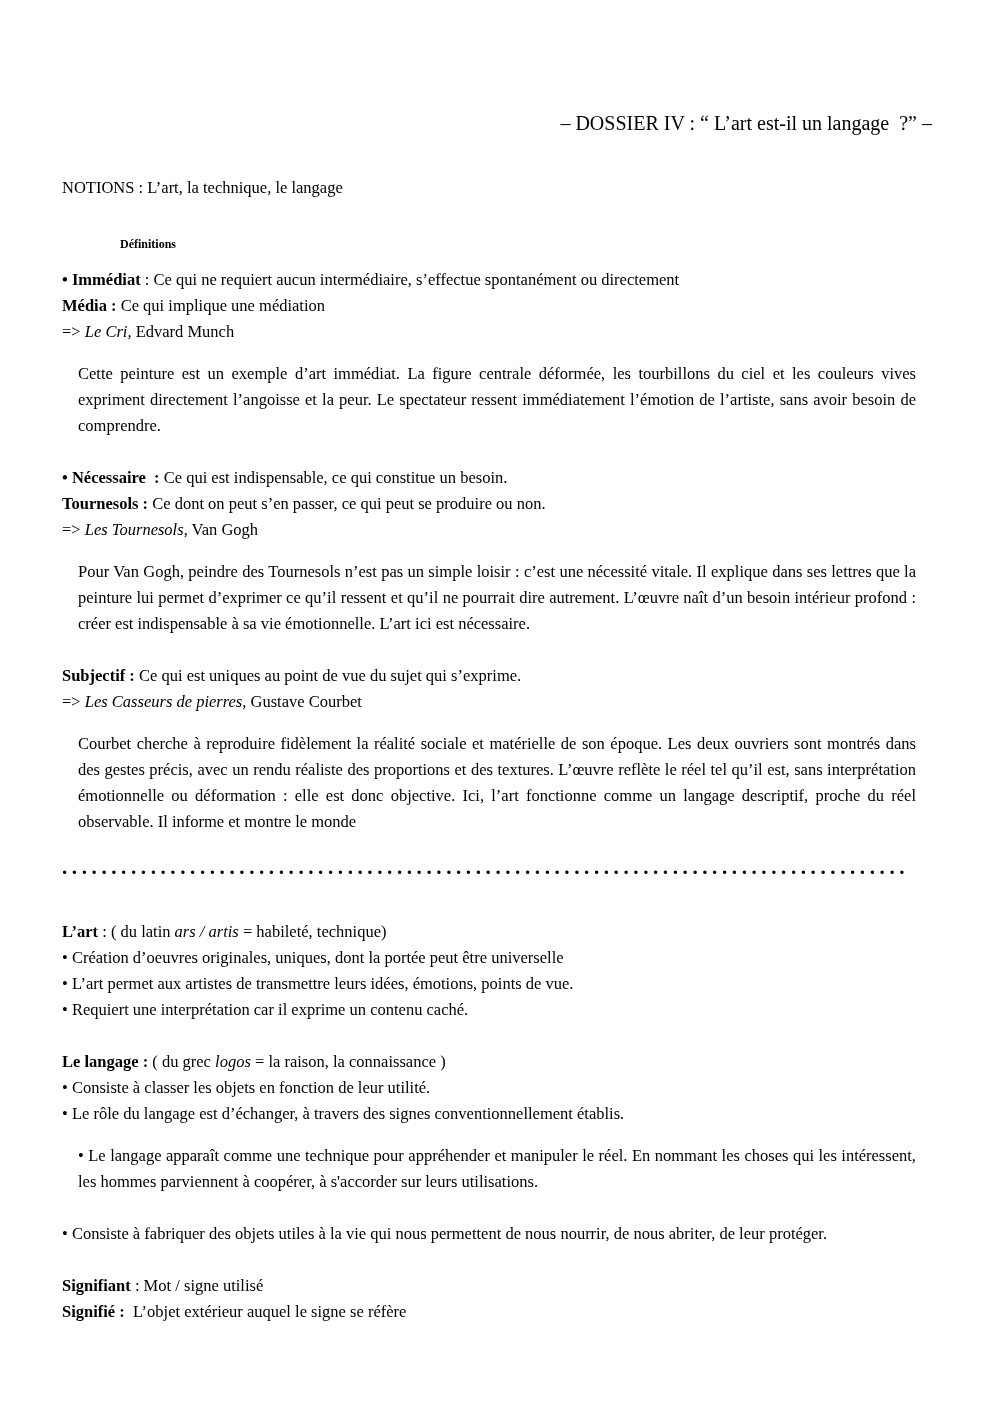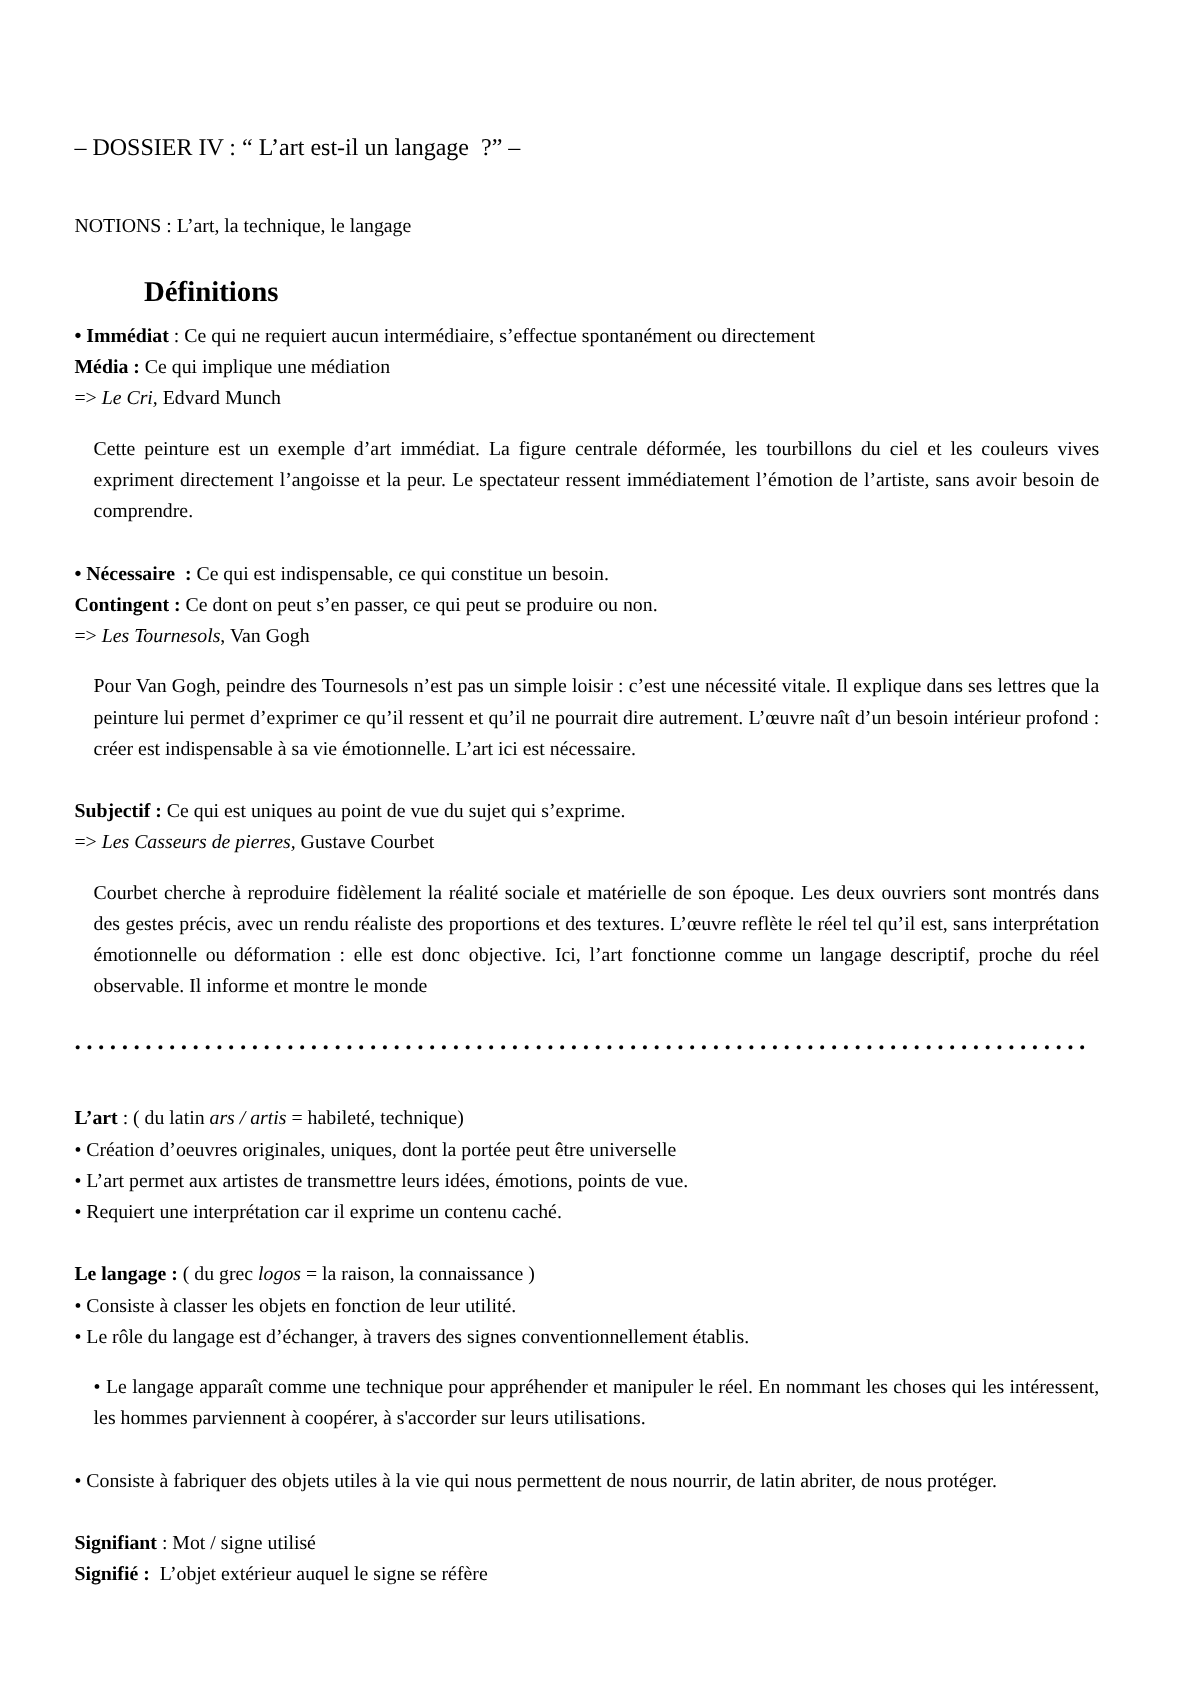--- a/index.html
+++ b/index.html
@@ -12,28 +12,28 @@
     color: #000000;
     font-family: "Liberation Serif", "DejaVu Serif", serif;
     font-size: 16.5px;
     line-height: 26px;
     padding: 110px 62px 40px 62px;
     position: relative;
   }
   .title {
     font-size: 20px;
     font-weight: 400;
-    text-align: left;
+    text-align: right;
     margin: 0 0 38px 0;
     white-space: pre-wrap;
     line-height: 27px;
   }
   .notions { margin: 0 0 28px 0; white-space: pre-wrap; }
   .defs-heading {
-    font-size: 24px;
+    font-size: 12px;
     font-weight: 700;
     margin: 0 0 8px 0;
     padding-left: 58px;
     line-height: 30px;
   }
   .block { margin: 0 0 26px 0; }
   .line { margin: 0; white-space: pre-wrap; }
   .para { margin: 16px; text-align: justify; }
   b { font-weight: 700; }
   i { font-style: italic; }
@@ -61,21 +61,21 @@
 
   <div class="block">
     <p class="line"><b>• Immédiat</b><span> : Ce qui ne requiert aucun intermédiaire, s’effectue spontanément ou directement</span></p>
     <p class="line"><b>Média :</b><span> Ce qui implique une médiation</span></p>
     <p class="line"><span>=&gt; </span><i>Le Cri,</i><span> Edvard Munch</span></p>
     <p class="para">Cette peinture est un exemple d’art immédiat. La figure centrale déformée, les tourbillons du ciel et les couleurs vives expriment directement l’angoisse et la peur. Le spectateur ressent immédiatement l’émotion de l’artiste, sans avoir besoin de comprendre.</p>
   </div>
 
   <div class="block">
     <p class="line"><b>• Nécessaire  :</b><span> Ce qui est indispensable, ce qui constitue un besoin.</span></p>
-    <p class="line"><b>Contingent :</b><span> Ce dont on peut s’en passer, ce qui peut se produire ou non.</span></p>
+    <p class="line"><b>Tournesols :</b><span> Ce dont on peut s’en passer, ce qui peut se produire ou non.</span></p>
     <p class="line"><span>=&gt; </span><i>Les Tournesols</i><span>, Van Gogh</span></p>
     <p class="para">Pour Van Gogh, peindre des Tournesols n’est pas un simple loisir : c’est une nécessité vitale. Il explique dans ses lettres que la peinture lui permet d’exprimer ce qu’il ressent et qu’il ne pourrait dire autrement. L’œuvre naît d’un besoin intérieur profond : créer est indispensable à sa vie émotionnelle. L’art ici est nécessaire.</p>
   </div>
 
   <div class="block">
     <p class="line"><b>Subjectif :</b><span> Ce qui est uniques au point de vue du sujet qui s’exprime.</span></p>
     <p class="line"><span>=&gt; </span><i>Les Casseurs de pierres,</i><span> Gustave Courbet</span></p>
     <p class="para">Courbet cherche à reproduire fidèlement la réalité sociale et matérielle de son époque. Les deux ouvriers sont montrés dans des gestes précis, avec un rendu réaliste des proportions et des textures. L’œuvre reflète le réel tel qu’il est, sans interprétation émotionnelle ou déformation : elle est donc objective. Ici, l’art fonctionne comme un langage descriptif, proche du réel observable. Il informe et montre le monde</p>
   </div>
 
@@ -89,21 +89,21 @@
   </div>
 
   <div class="block">
     <p class="line"><b>Le langage :</b><span> ( du grec </span><i>logos</i><span> = la raison, la connaissance )</span></p>
     <p class="line">• Consiste à classer les objets en fonction de leur utilité.</p>
     <p class="line">• Le rôle du langage est d’échanger, à travers des signes conventionnellement établis.</p>
     <p class="para">• Le langage apparaît comme une technique pour appréhender et manipuler le réel. En nommant les choses qui les intéressent, les hommes parviennent à coopérer, à s'accorder sur leurs utilisations.</p>
   </div>
 
   <div class="block">
-    <p class="line">• Consiste à fabriquer des objets utiles à la vie qui nous permettent de nous nourrir, de latin abriter, de nous protéger.</p>
+    <p class="line">• Consiste à fabriquer des objets utiles à la vie qui nous permettent de nous nourrir, de nous abriter, de leur protéger.</p>
   </div>
 
   <div class="block">
     <p class="line"><b>Signifiant</b><span> : Mot / signe utilisé</span></p>
     <p class="line"><b>Signifié :</b><span>  L’objet extérieur auquel le signe se réfère</span></p>
   </div>
 
 </div>
 
 </body></html>

